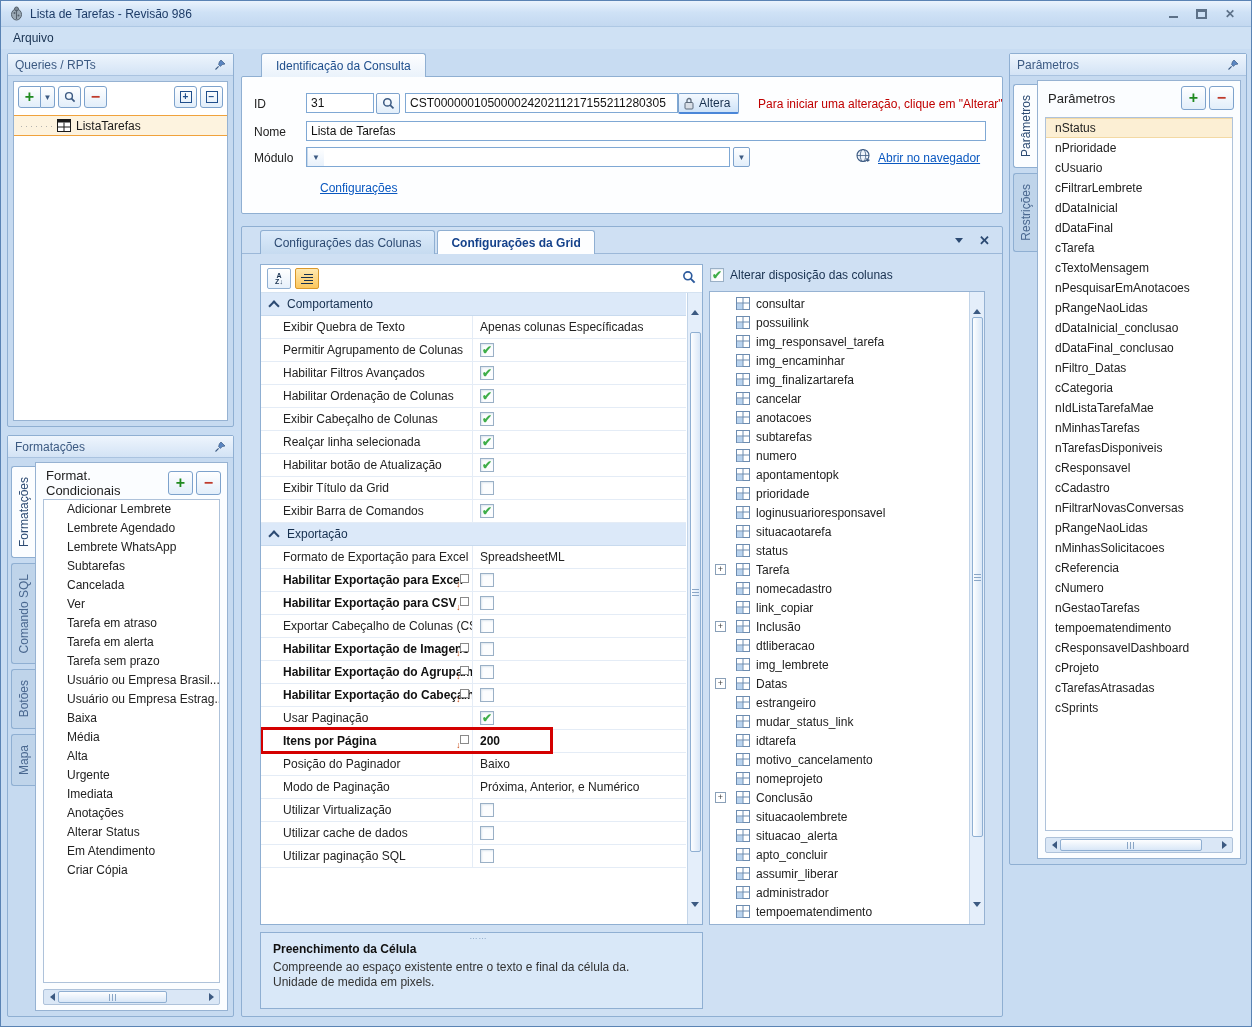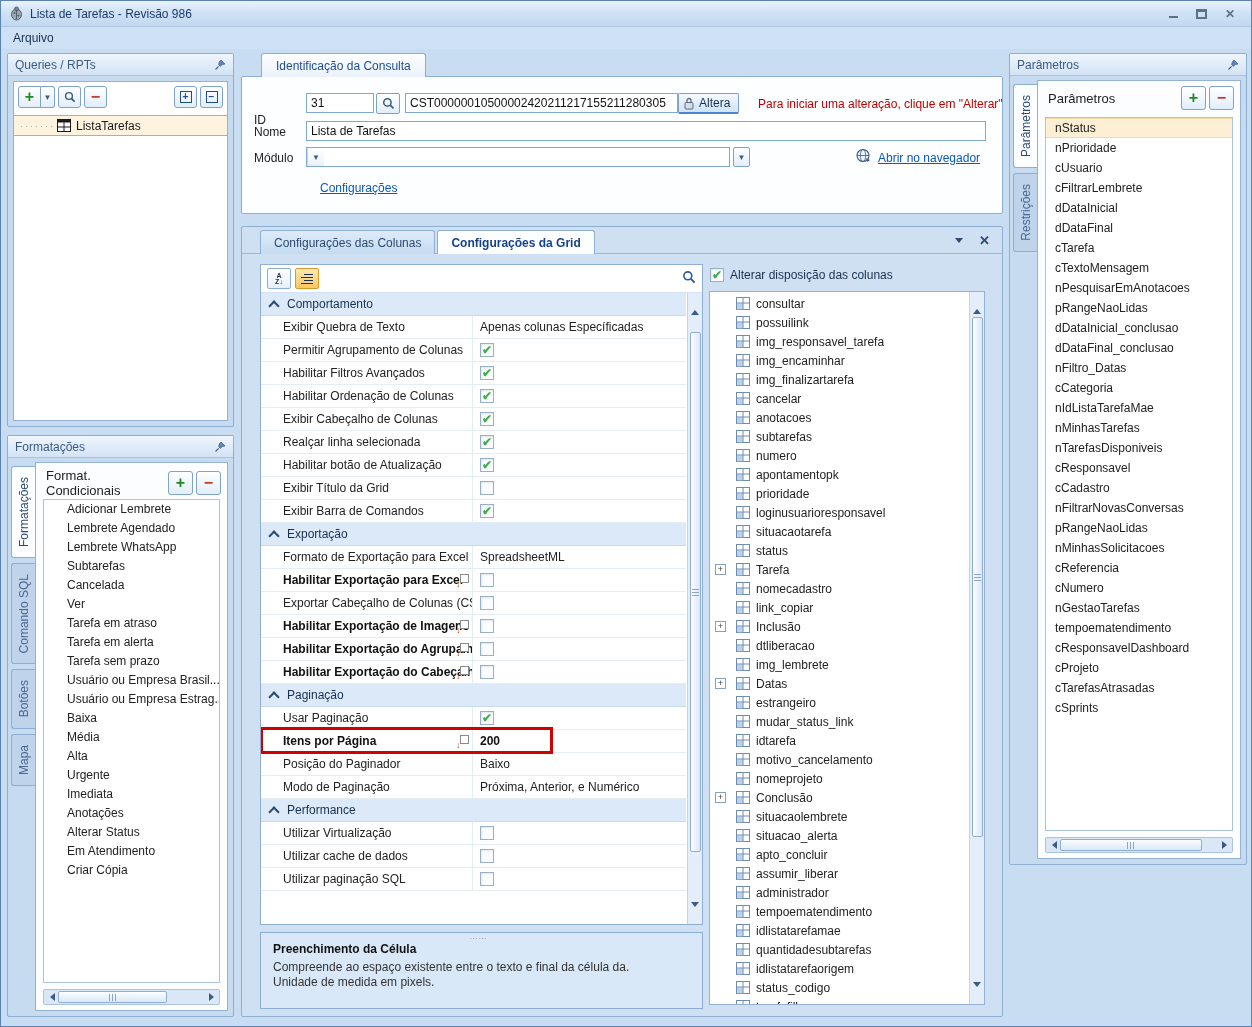--- a/index.html
+++ b/index.html
@@ -171,21 +171,21 @@
   
   .desc-box { position:absolute; left:18px; top:705px; width:443px; height:77px;
     background:#d9e8f8; border:1px solid #8fafd2; padding:9px 12px; }
   .desc-grip { position:absolute; top:1px; left:50%; margin-left:-12px; color:#8aa6c6;
     font-size:8px; letter-spacing:1px; }
   .desc-title { font-weight:bold; color:#111; margin-bottom:4px; }
   .desc-text { color:#333; line-height:15px; width:400px; }
 
   
   .col-check-row { position:absolute; left:468px; top:41px; display:flex; align-items:center; gap:6px; color:#17304f; }
-  .col-list { position:absolute; left:467px; top:64px; width:276px; height:714px;
+  .col-list { position:absolute; left:467px; top:64px; width:276px; height:634px;
     background:#fff; border:1px solid #96b2d2; overflow:hidden; }
   .col-items { position:absolute; left:0; top:2px; right:16px; bottom:0; }
   .col-item { position:relative; height:19px; display:flex; align-items:center; padding-left:26px; white-space:nowrap; color:#222; }
   .expand-box { position:absolute; left:5px; top:4px; width:11px; height:11px; border:1px solid #8aa0b8;
     background:#fff; font-size:9px; line-height:9px; text-align:center; color:#444; }
   .col-item .tbl-icon { margin-right:6px; }
 
   
   #params-panel { left:1008px; top:52px; width:238px; height:812px; }
   #param-tabs { left:3px; top:30px; }
@@ -370,21 +370,21 @@
           </span>
       </div>
     </div>
   </div>
 
   <div id="id-panel">
     <div class="id-tab">
       <span>Identificação da Consulta</span>
     </div>
     <div class="id-body">
-      <span class="fld-label" style="left:12px; top:36px;">ID</span>
+      <span class="fld-label" style="left:12px; top:20px;">ID</span>
       <input class="txt" style="left: 64px; top: 16px; width: 68px;" value="31">
       <span class="mini-btn" style="left:134px; top:16px;">
         <svg width="13" height="13" viewBox="0 0 12 12">
           <circle cx="5" cy="5" r="3.4" fill="none" stroke="#3c5a82" stroke-width="1.4"></circle>
           <line x1="7.6" y1="7.6" x2="10.6" y2="10.6" stroke="#3c5a82" stroke-width="1.6"></line>
         </svg>
       </span>
       <input class="txt" style="left: 163px; top: 16px; width: 273px;" value="CST00000010500002420211217155211280305">
       <span class="altera-btn" style="left:436px; top:16px;">
         <svg width="10" height="13" viewBox="0 0 10 13">
@@ -607,20 +607,31 @@
             <div class="pg-label">
               <span>Habilitar Exportação para Excel</span>
               <span class="inherit-icon"></span>
             </div>
             <div class="pg-value">
               <span class="cbx"></span>
               <span class="pg-value-text"></span>
             </div>
           </div>
 
+          <div class="pg-prop bold">
+
+            <div class="pg-label">
+              <span>Habilitar Exportação para CSV</span>
+              <span class="inherit-icon"></span>
+            </div>
+            <div class="pg-value">
+              <span class="cbx"></span>
+              <span class="pg-value-text"></span>
+            </div>
+          </div>
 
           <div class="pg-prop">
 
             <div class="pg-label">
               <span>Exportar Cabeçalho de Colunas (CSV)</span>
 
             </div>
             <div class="pg-value">
               <span class="cbx"></span>
               <span class="pg-value-text"></span>
@@ -656,24 +667,20 @@
             <div class="pg-label">
               <span>Habilitar Exportação do Cabeçalho.</span>
               <span class="inherit-icon"></span>
             </div>
             <div class="pg-value">
               <span class="cbx"></span>
               <span class="pg-value-text"></span>
             </div>
           </div>
 
-          <div class="pg-cat">
-            <span class="chev"></span>
-            <span>Paginação</span>
-          </div>
 
           <div class="pg-prop">
 
             <div class="pg-label">
               <span>Usar Paginação</span>
 
             </div>
             <div class="pg-value">
               <span class="cbx on">
                 <span class="tick">✔</span>
@@ -711,24 +718,20 @@
             <div class="pg-label">
               <span>Modo de Paginação</span>
 
             </div>
             <div class="pg-value">
 
               <span class="pg-value-text">Próxima, Anterior, e Numérico</span>
             </div>
           </div>
 
-          <div class="pg-cat">
-            <span class="chev"></span>
-            <span>Performance</span>
-          </div>
 
           <div class="pg-prop">
 
             <div class="pg-label">
               <span>Utilizar Virtualização</span>
 
             </div>
             <div class="pg-value">
               <span class="cbx"></span>
               <span class="pg-value-text"></span>

